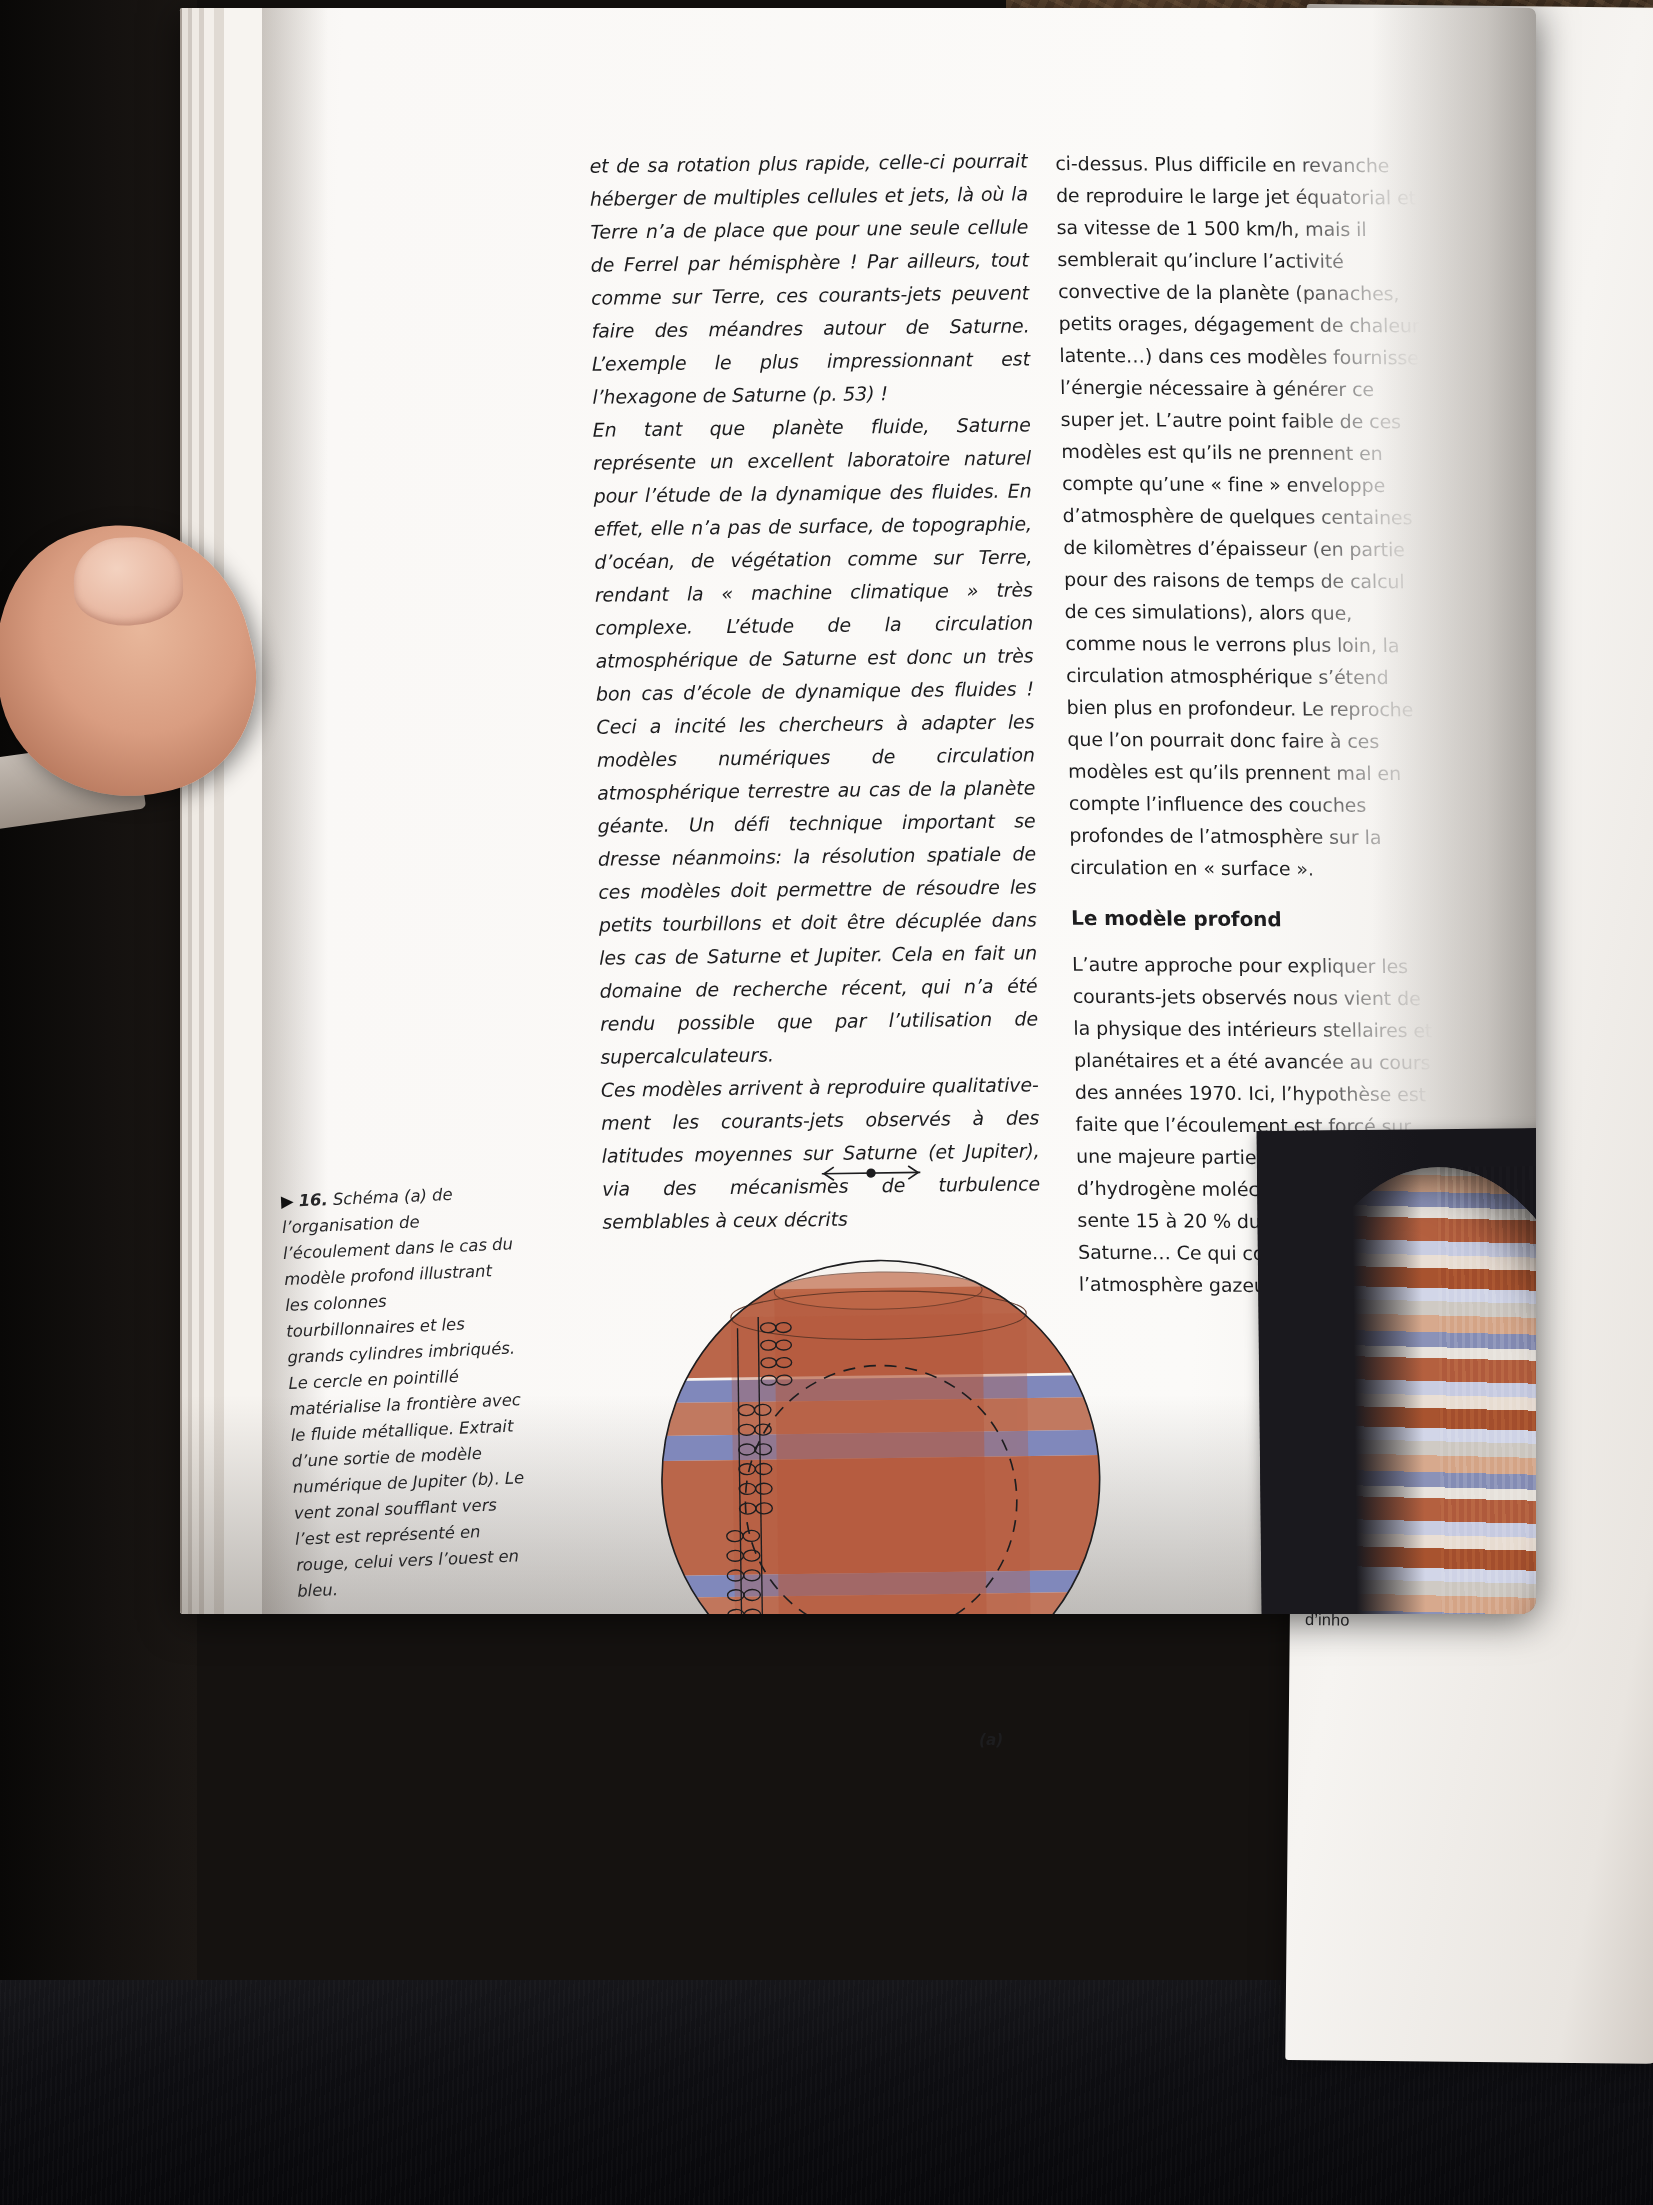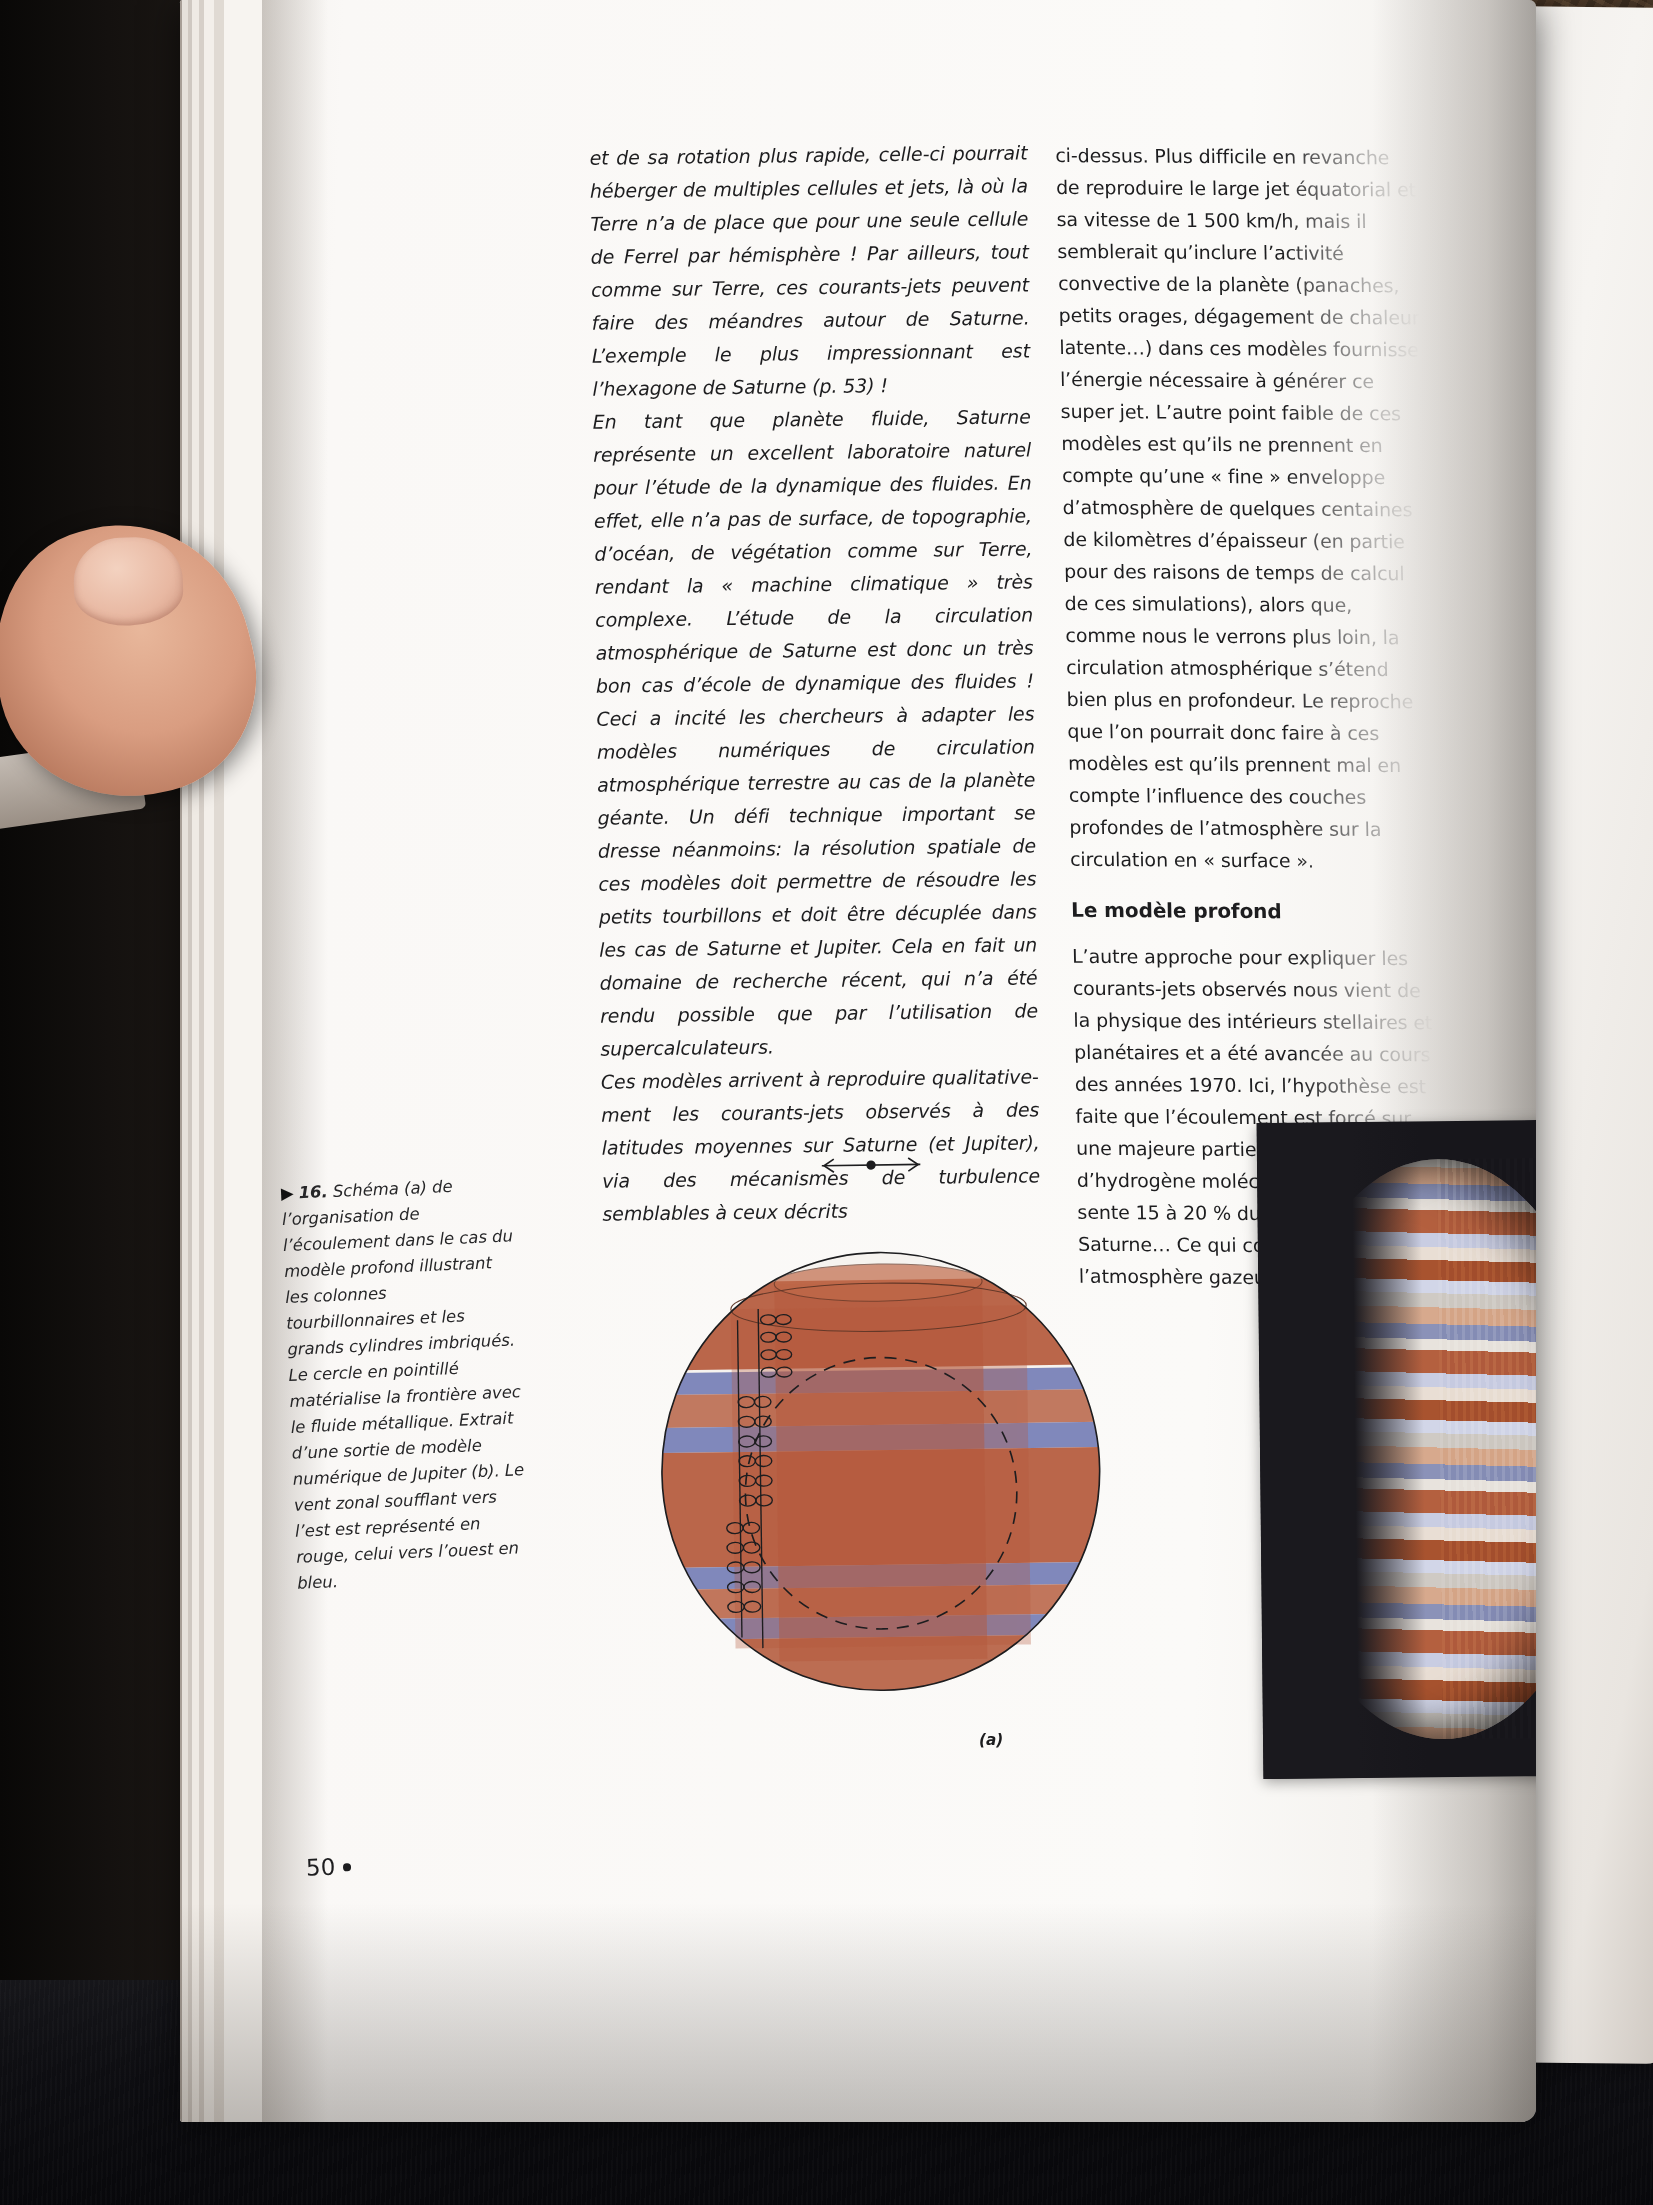--- a/index.html
+++ b/index.html
@@ -77,21 +77,21 @@
     font-size: 16.4px;
     line-height: 27px;
     color: #2b2b2e;
     letter-spacing: 0.1px;
   }
   .rp-text div { white-space: nowrap; }
 
   
   .page-left {
     position: absolute;
-    left: 16.4px; top: 0; width: 1356px; height: 2122px;
+    left: 16.4px; top: 8px; width: 1356px; height: 1606px;
     background:
       linear-gradient(92deg, #d9d4cf 0 16.4px, #f2efeb 33px, #faf8f6 164px, #fbfaf8 75%, #efece8 100%);
     border-radius: 2.2px 6.6px 14.2px 3.3px;
     box-shadow: 0 5.5px 38px rgba(0,0,0,.6);
     overflow: hidden;
   }
   
   .gutter {
     position: absolute; left: 0; top: 0; width: 82px; height: 2122px;
     background:

